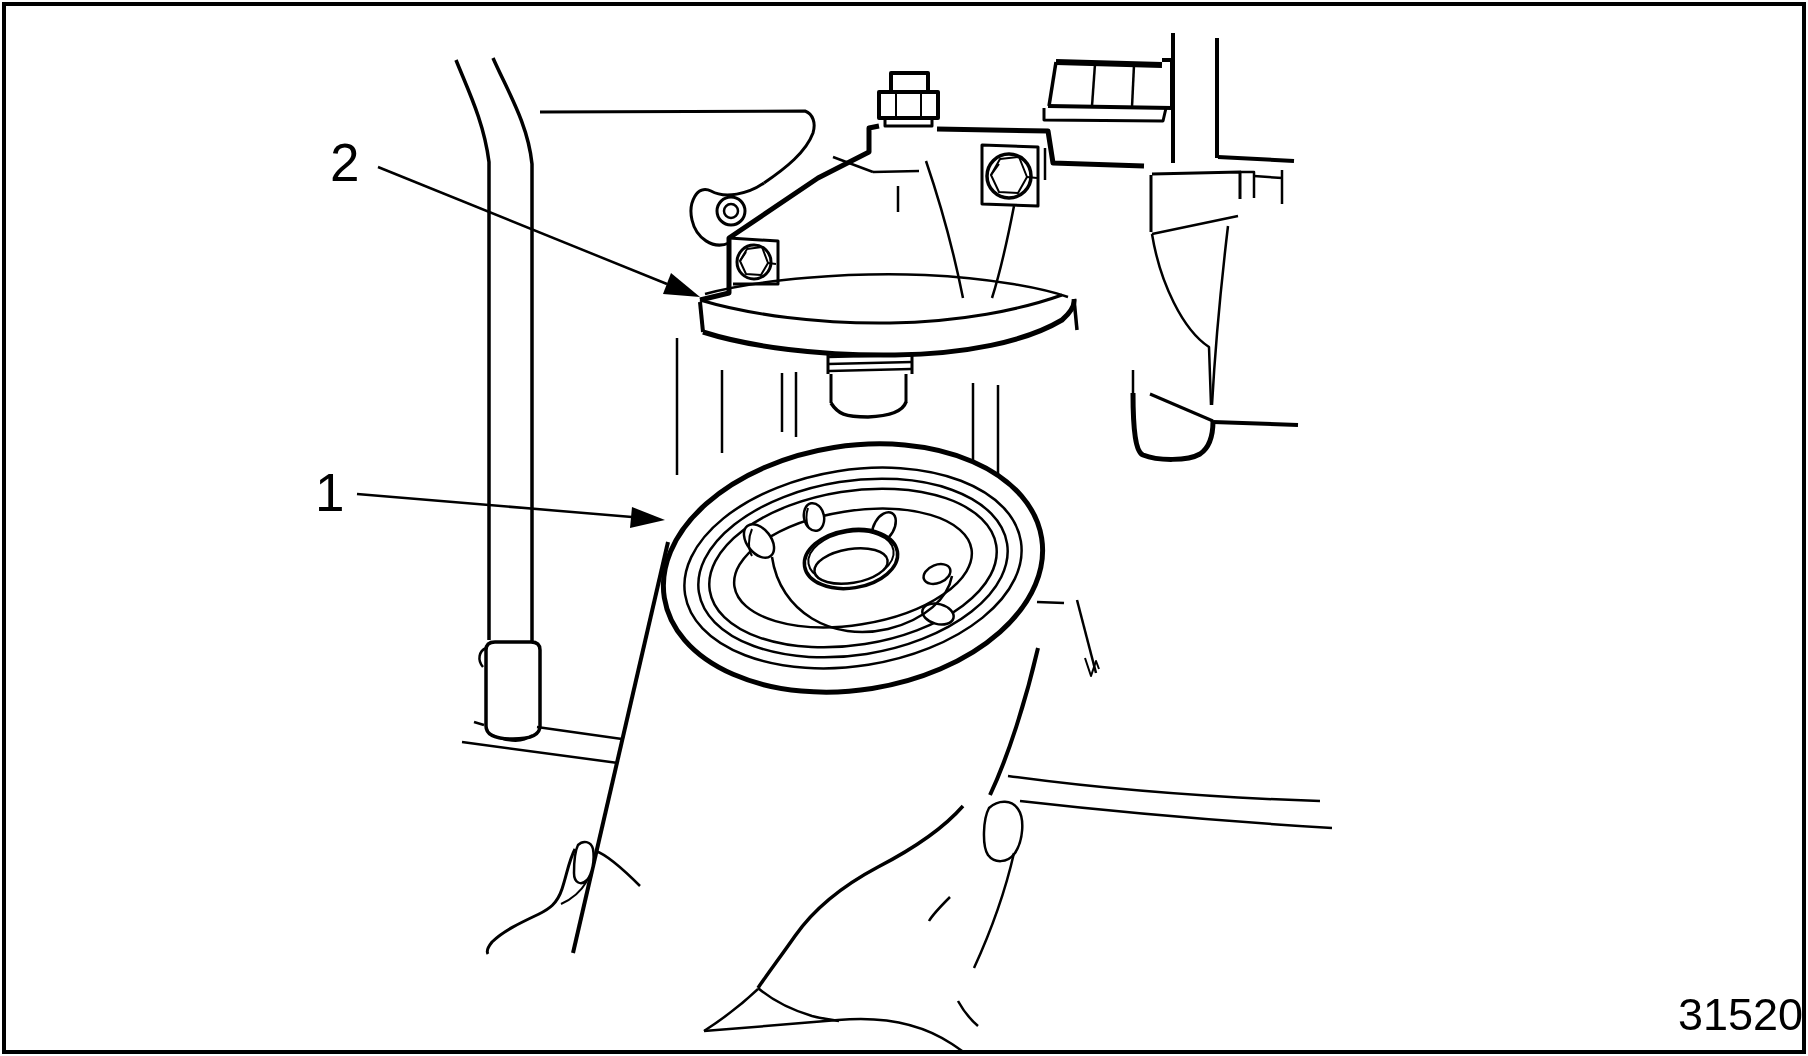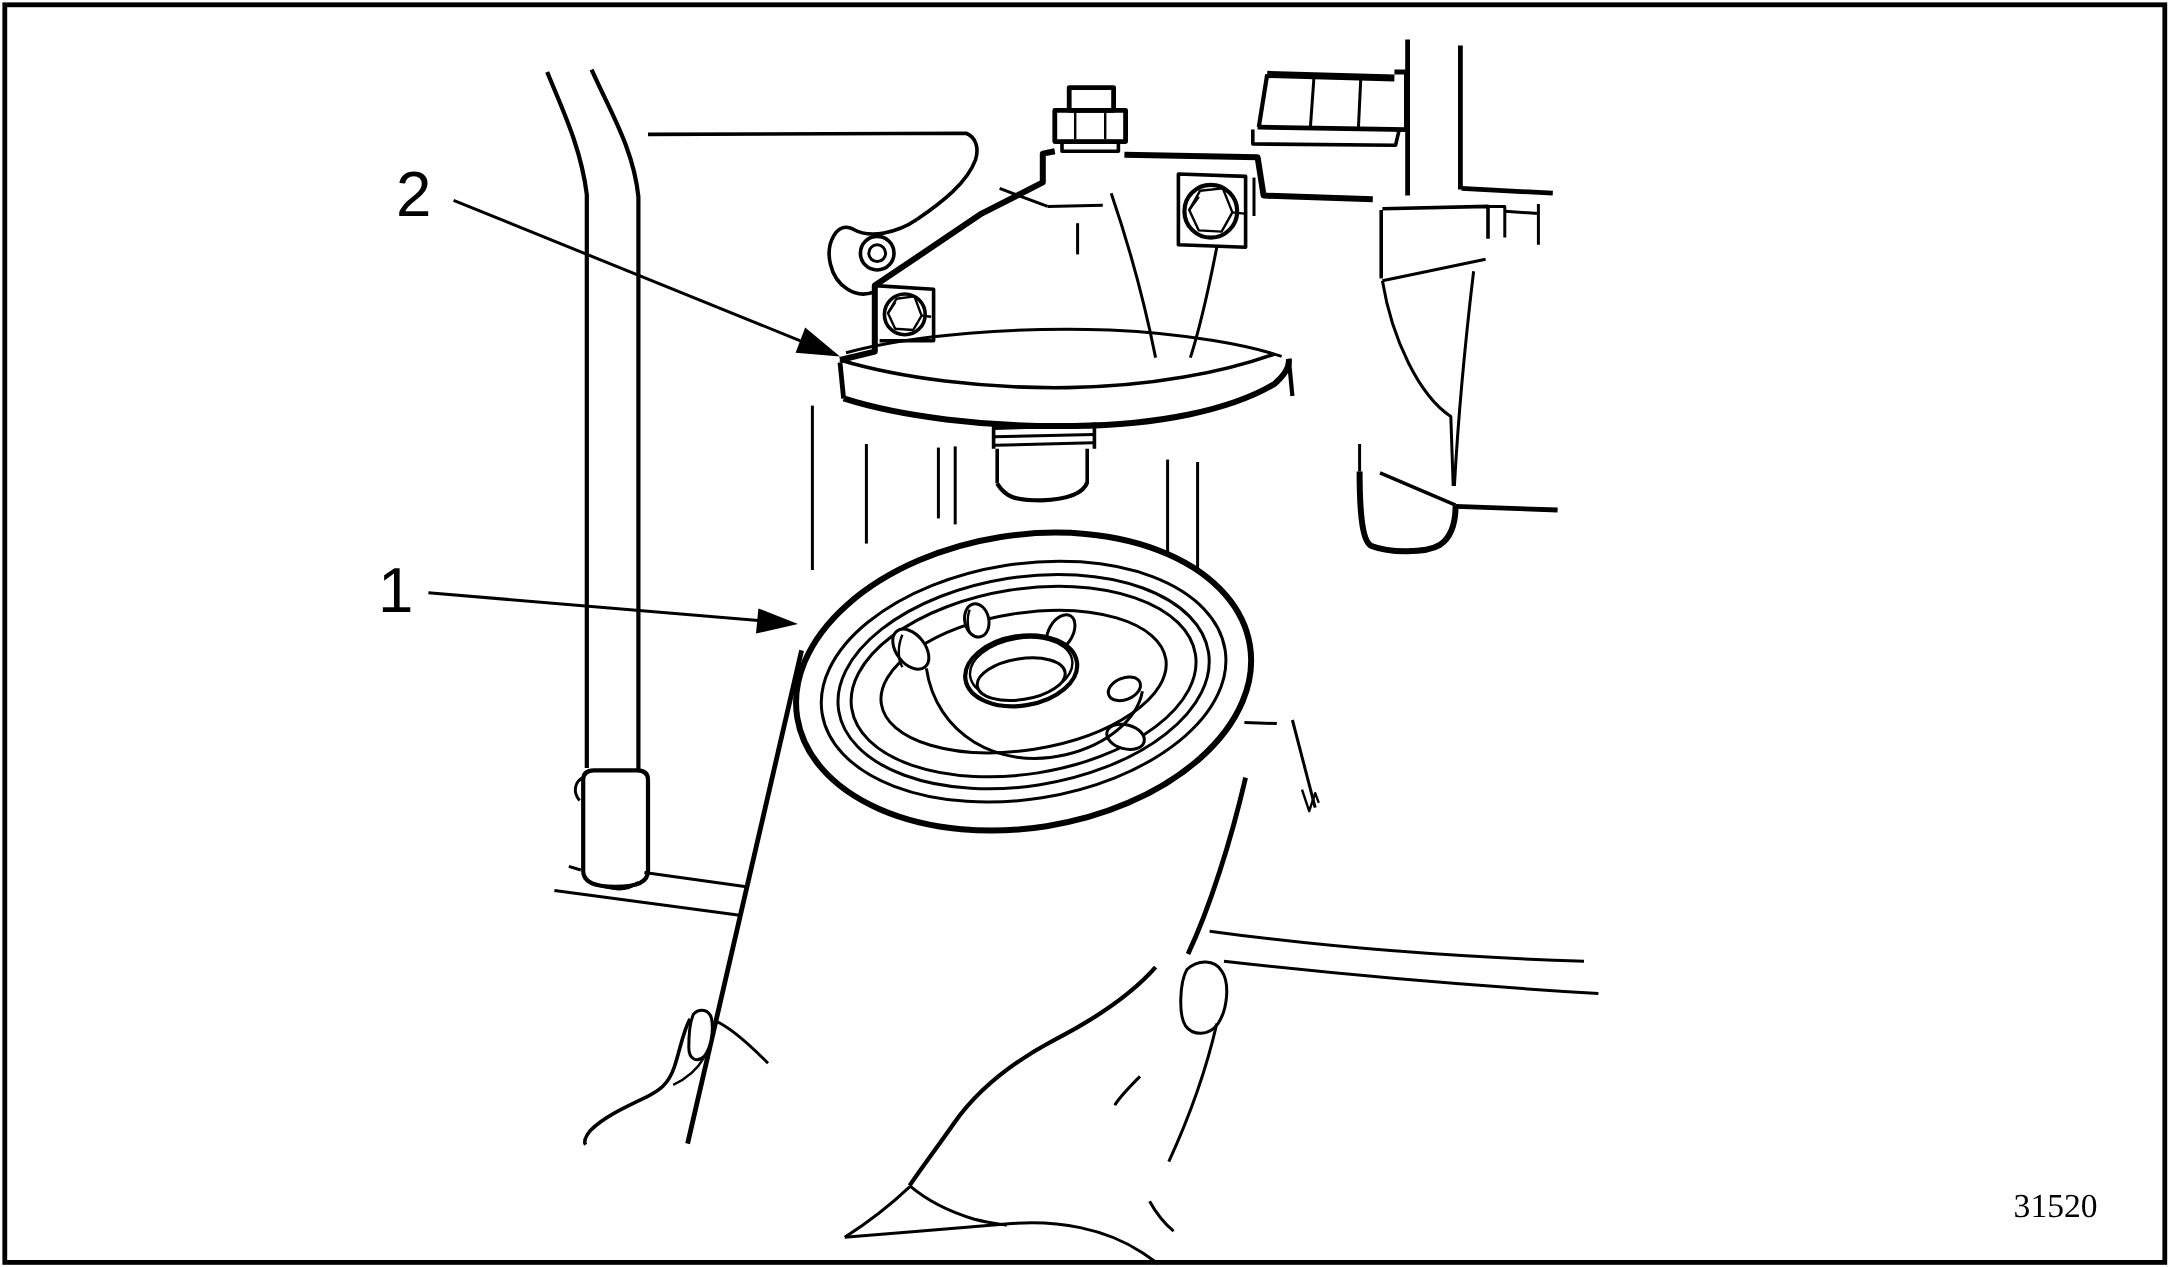--- a/index.html
+++ b/index.html
@@ -7,22 +7,22 @@
     position:relative;width:1808px;height:1056px;background:#ffffff;
     font-family:"Liberation Sans",sans-serif;overflow:hidden;
   }
   #frame{position:absolute;left:2px;top:2px;right:2px;bottom:2px;border:4px solid #000;}
   #lineart{position:absolute;left:0;top:0;}
   .callout{
     position:absolute;font-size:53px;line-height:1;color:#000;
     font-family:"Liberation Sans",sans-serif;
   }
   #figno{
-    position:absolute;left:1678px;top:992px;font-size:28px;line-height:1;color:#000;
-    font-family:Liberation Serif, serif;letter-spacing:0px;
+    position:absolute;left:1678px;top:992px;font-size:45px;line-height:1;color:#000;
+    font-family:Liberation Sans, sans-serif;letter-spacing:0px;
   }
   svg *{vector-effect:none;}
   .ln{fill:none;stroke:#000;stroke-linecap:butt;stroke-linejoin:round;}
   .s2{stroke-width:2;} .s25{stroke-width:2.5;} .s3{stroke-width:3;}
   .s35{stroke-width:3.5;} .s4{stroke-width:4;} .s5{stroke-width:5;} .s6{stroke-width:6;}
   .wf{fill:#ffffff;stroke:#000;}
 </style>
 </head>
 <body>
 

